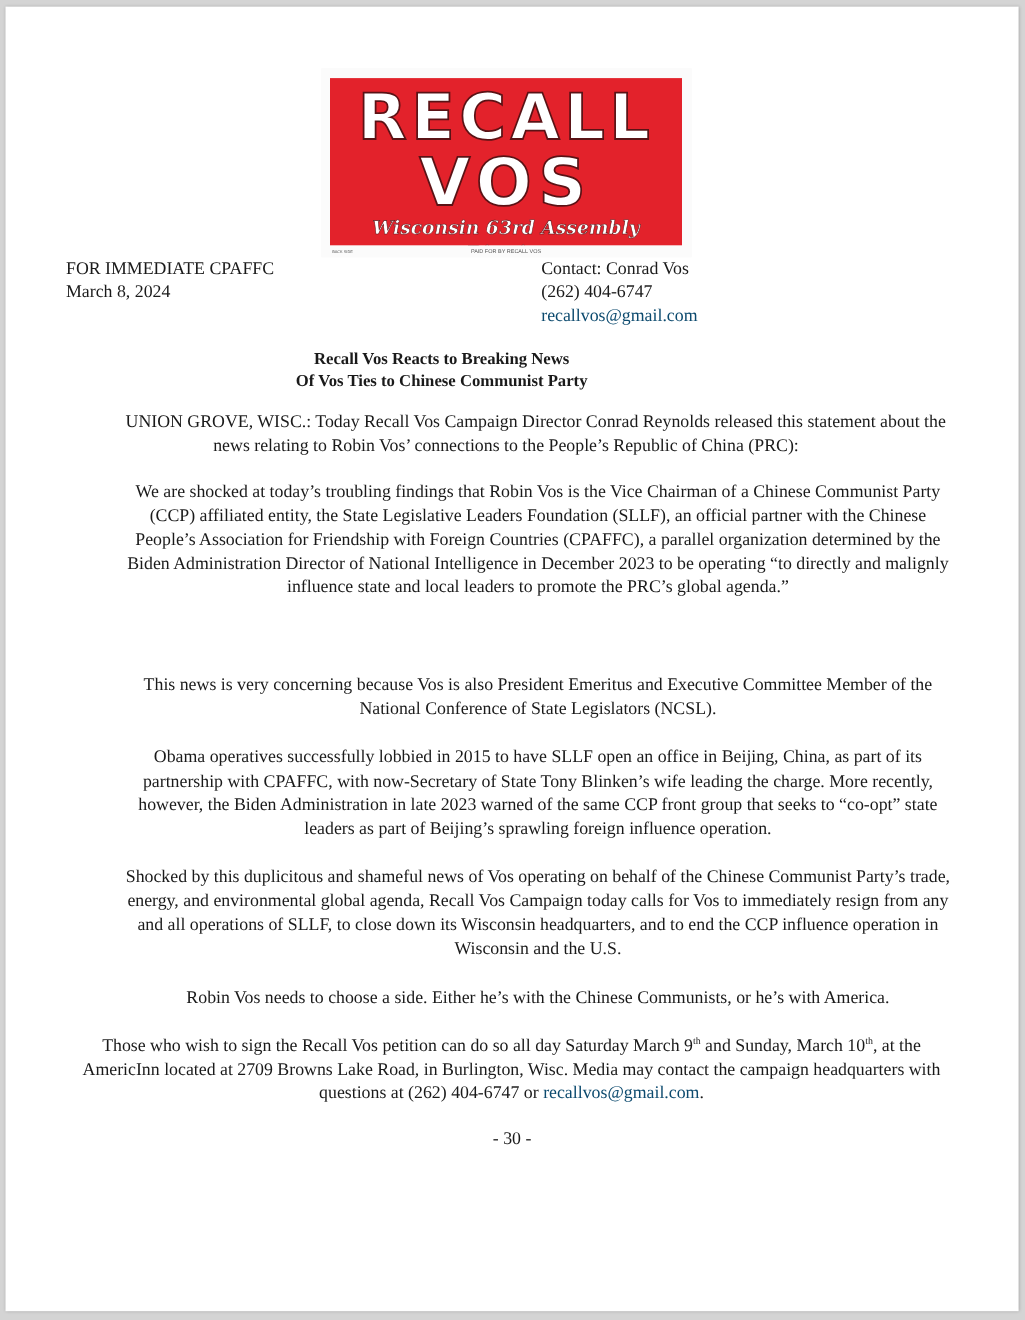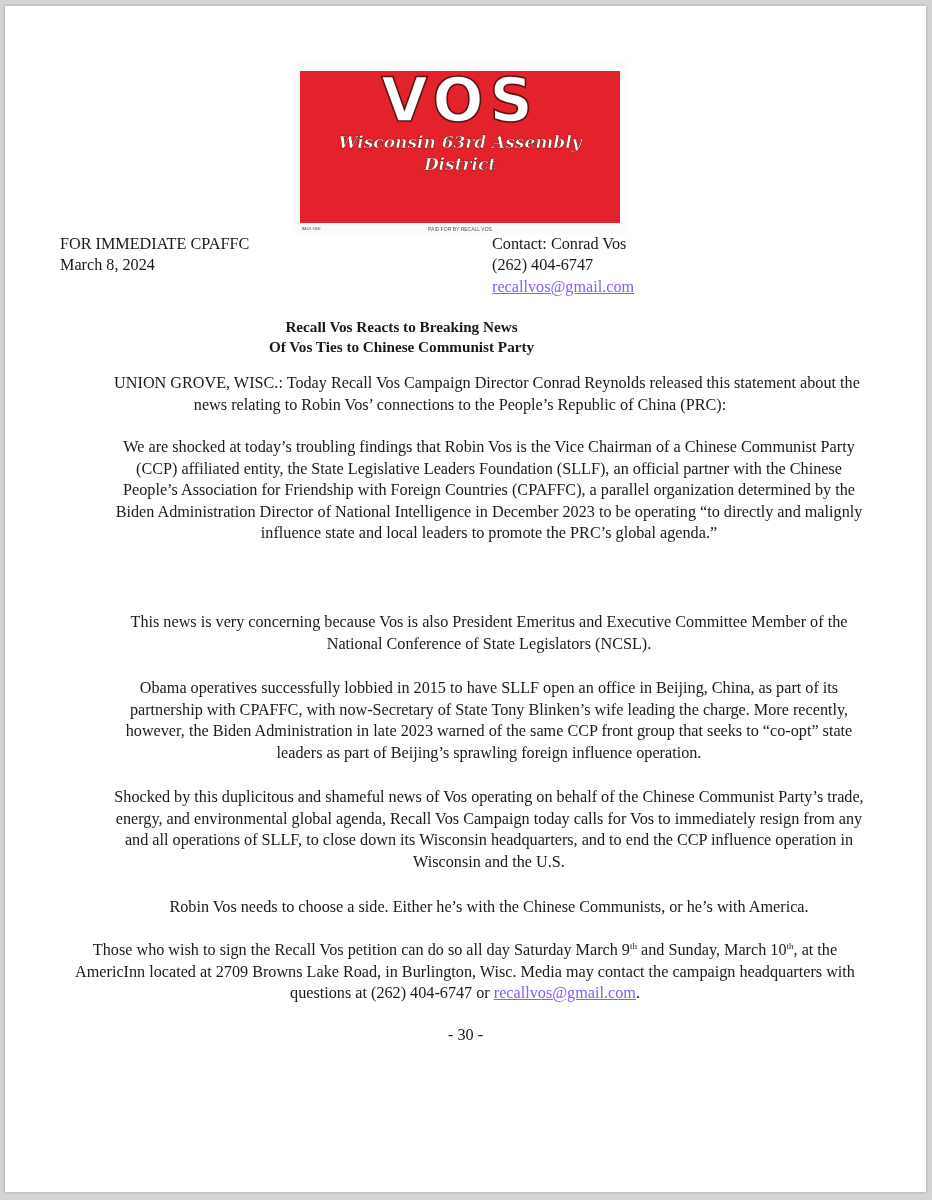--- a/index.html
+++ b/index.html
@@ -60,36 +60,37 @@
   }
   .banner-foot {
     position: absolute; left: 8px; top: 163px; width: 320px; height: 8px;
     font-family: "Liberation Sans", sans-serif;
     font-size: 5px; line-height: 8px; color: #555;
   }
   .banner-foot .left { position: absolute; left: 2px; top: 0; font-size: 3.5px; }
   .banner-foot .center { position: absolute; left: 0; right: 0; text-align: center; }
 
   .abs { position: absolute; white-space: nowrap; }
-  .link { color: #8b5cf6; text-decoration: underline; }
+  .link { color: #0c4a6e; }
   .title {
     position: absolute; left: 0; width: 793px; top: 311px;
     text-align: center; font-weight: bold; font-size: 15.2px; line-height: 20px;
   }
   .para { position: absolute; white-space: normal; text-align: center; }
   .indent-first { text-indent: 54px; }
   sup { font-size: 9px; line-height: 0; vertical-align: 6px; }
 </style>
 </head>
 <body>
 
 <div class="page doc">
 
   <div class="banner-wrap">
     <div class="banner">
+      <span class="big l1">RECALL</span>
       <span class="big l2">VOS</span>
       <span class="sub">Wisconsin 63rd Assembly District</span>
     </div>
     <div class="banner-foot">
       <span class="left">BACK SIDE</span>
       <span class="center">PAID FOR BY RECALL VOS</span>
     </div>
   </div>
 
   <div class="abs" style="left:55px; top:228px;">FOR IMMEDIATE CPAFFC</div>

